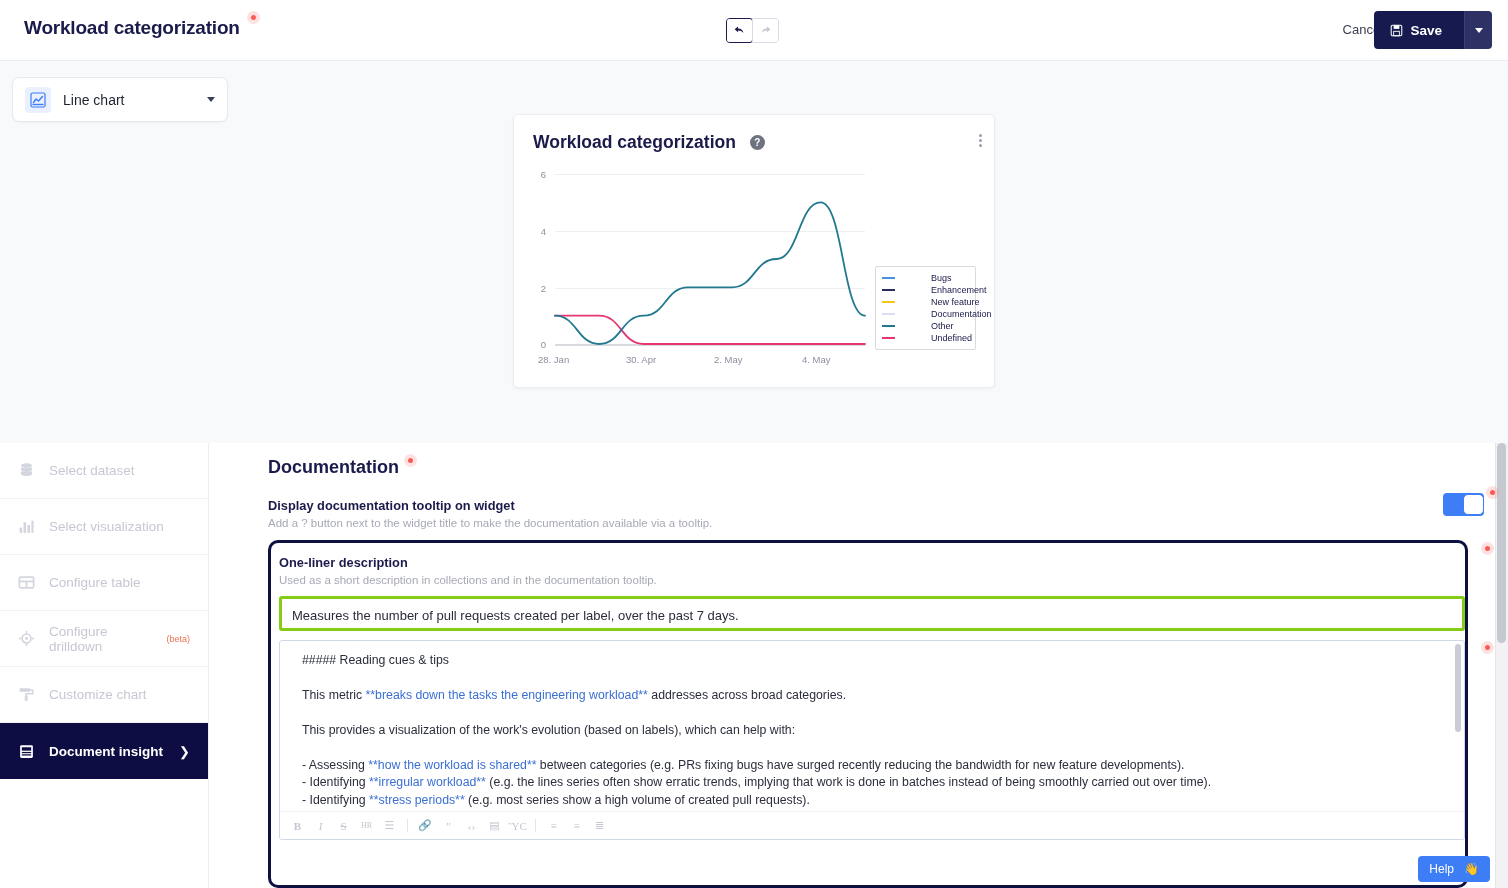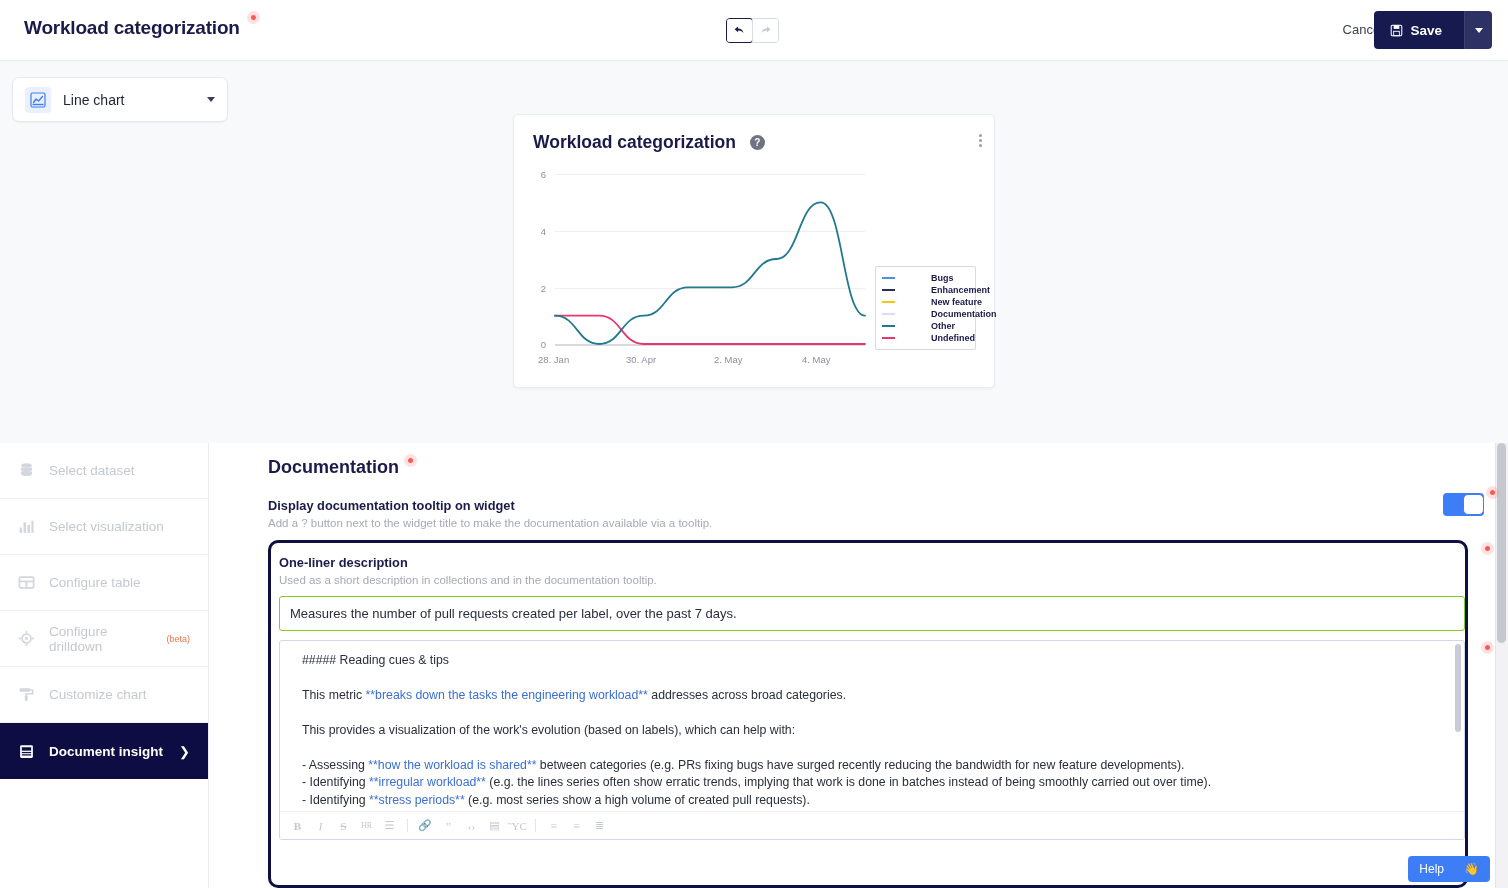--- a/index.html
+++ b/index.html
@@ -109,21 +109,21 @@
   .x-axis-line { position: absolute; left: 41px; width: 310px; height: 1.5px; background: #d9dade; }
   .x-tick-label { position: absolute; font-size: 9.5px; color: #8c8f9e; }
 
   #legend {
     position: absolute; left: 361px; top: 109px; width: 101px;
     background: #fff; border: 1px solid #d9dade; border-radius: 2px;
     padding: 5px 6px;
   }
   .legend-row { display: flex; align-items: center; height: 12px; }
   .legend-swatch { width: 13px; height: 2px; margin-right: 5px; flex: none; }
-  .legend-text { font-size: 9px; font-weight: bold; color: #1a1a4b; white-space: nowrap; padding-left: 31px; }
+  .legend-text { font-size: 9px; font-weight: normal; color: #1a1a4b; white-space: nowrap; padding-left: 31px; }
 
   
   #lower { position: absolute; left: 0; top: 443px; width: 1508px; height: 445px; background: #fff; }
 
   
   #sidebar {
     position: absolute; left: 0; top: 0; width: 209px; height: 445px;
     background: #fff; border-right: 1px solid #ececf2;
   }
   .side-item {
@@ -157,21 +157,21 @@
     border-radius: 5px; margin-right: 0px;
   }
 
   
   #doc-fields-block {
     position: absolute; left: 262px - 250px; top: 97px; width: 1200px; height: 348px;
     border: 3px solid #0d1040; border-radius: 10px; padding: 12px 8px 0 8px;
   }
   #oneliner-input {
     margin-top: 10px; width: 1186px; height: 35px;
-    border: 1px solid #84cc16; border-radius: 3px; background: #fff;
+    border: 3px solid #84cc16; border-radius: 3px; background: #fff;
     font-size: 13px; color: #2a2d3b; padding: 0 10px; line-height: 33px;
     font-family: "Liberation Sans", sans-serif;
   }
   #fulldoc-label-wrap { margin-top: 14px; }
   #editor-box {
     margin-top: 9px; width: 1186px; height: 200px;
     border: 1px solid #cfd8e8; border-radius: 3px; background: #fff;
     position: relative; overflow: hidden;
   }
   #editor-text {
@@ -201,21 +201,21 @@
   }
   #right-scroll-thumb {
     position: absolute; right: 2px; top: 443px; width: 9px; height: 200px;
     background: #c6c8d0; border-radius: 5px;
   }
   .edge-marker { position: absolute; z-index: 30; }
 
   #help-button {
     position: absolute; right: 18px; bottom: 6px; height: 26px;
     background: #3d7df6; color: #fff; border-radius: 4px;
-    display: flex; align-items: center; gap: 20px; padding: 0 11px;
+    display: flex; align-items: center; gap: 10px; padding: 0 11px;
     font-size: 12px; cursor: pointer; z-index: 40;
   }
 </style>
 </head>
 <body>
 
 <div id="topbar">
   <div id="page-title-wrap">
     <div id="page-title">Workload categorization</div>
     <div class="dot-marker" id="title-dot"></div>

